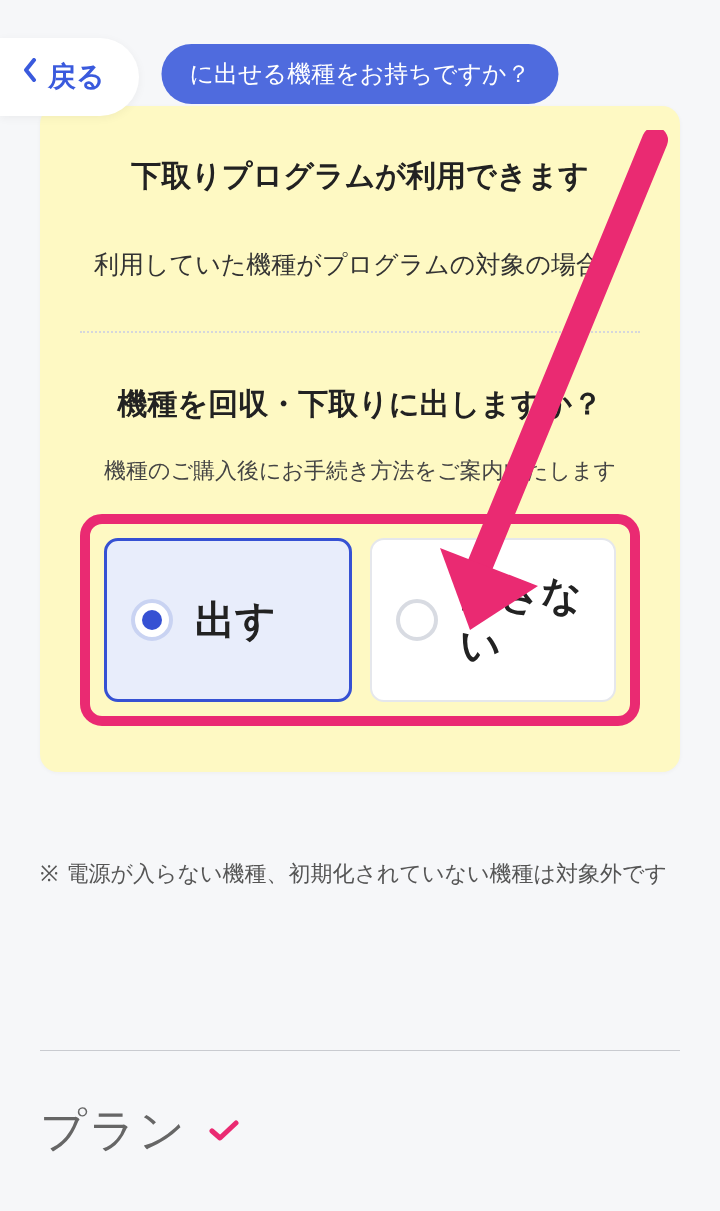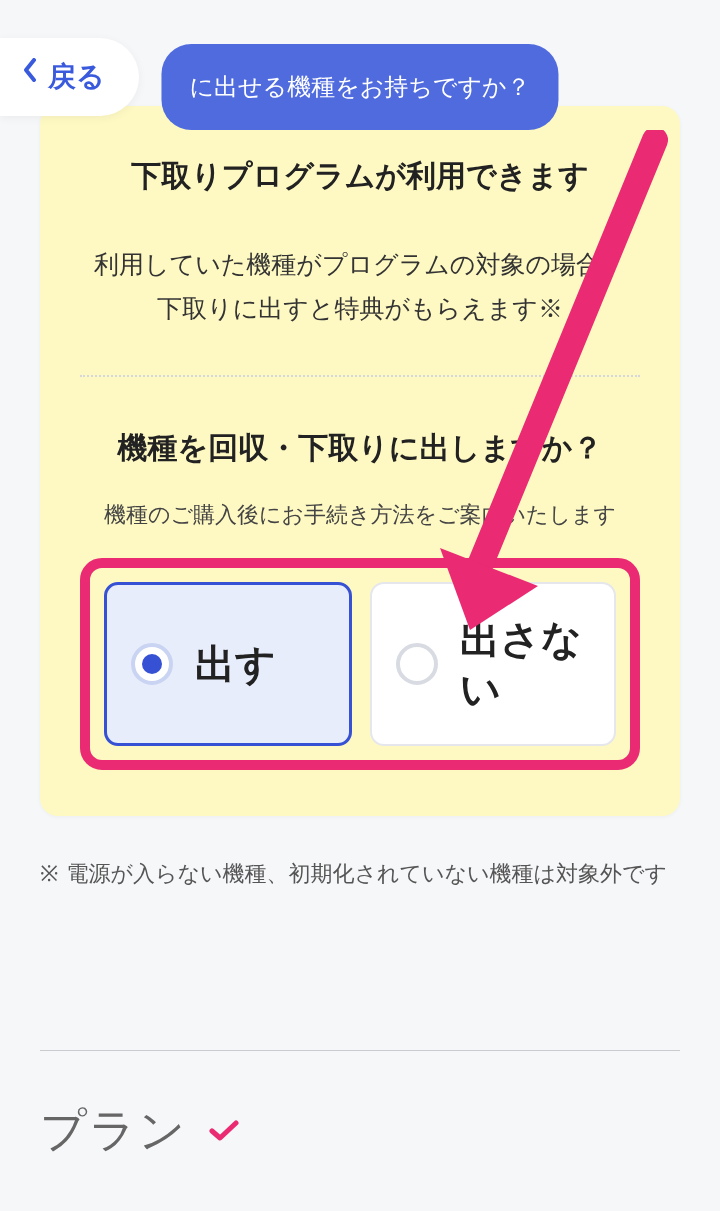--- a/index.html
+++ b/index.html
@@ -33,21 +33,21 @@
       font-weight: 600;
     }
     .blue-pill {
       position: absolute;
       top: 44px;
       left: 50%;
       transform: translateX(-50%);
       background: #4f6bde;
       color: #fff;
       font-size: 24px;
-      padding: 27px 28px;
+      padding: 14px 28px;
       border-radius: 30px;
       white-space: nowrap;
       z-index: 5;
     }
     .card {
       position: absolute;
       top: 106px;
       left: 40px;
       right: 40px;
       background: #fef9c3;
@@ -200,21 +200,20 @@
   </svg>
   <span class="back-label">戻る</span>
 </div>
 
 <div class="blue-pill">に出せる機種をお持ちですか？</div>
 
 <div class="card">
   <div class="card-title">下取りプログラムが利用できます</div>
   <div class="card-desc">
     <span>利用していた機種がプログラムの対象の場合、</span><br>
-    <span>下取りに出すと特典がもらえます※</span>
   </div>
   <hr class="dotted-divider">
   <div class="question-title">機種を回収・下取りに出しますか？</div>
   <div class="question-sub">機種のご購入後にお手続き方法をご案内いたします</div>
   <div class="options-highlight">
     <div class="option selected">
       <div class="radio on"></div>
       <div class="option-label">出す</div>
     </div>
     <div class="option unselected">

